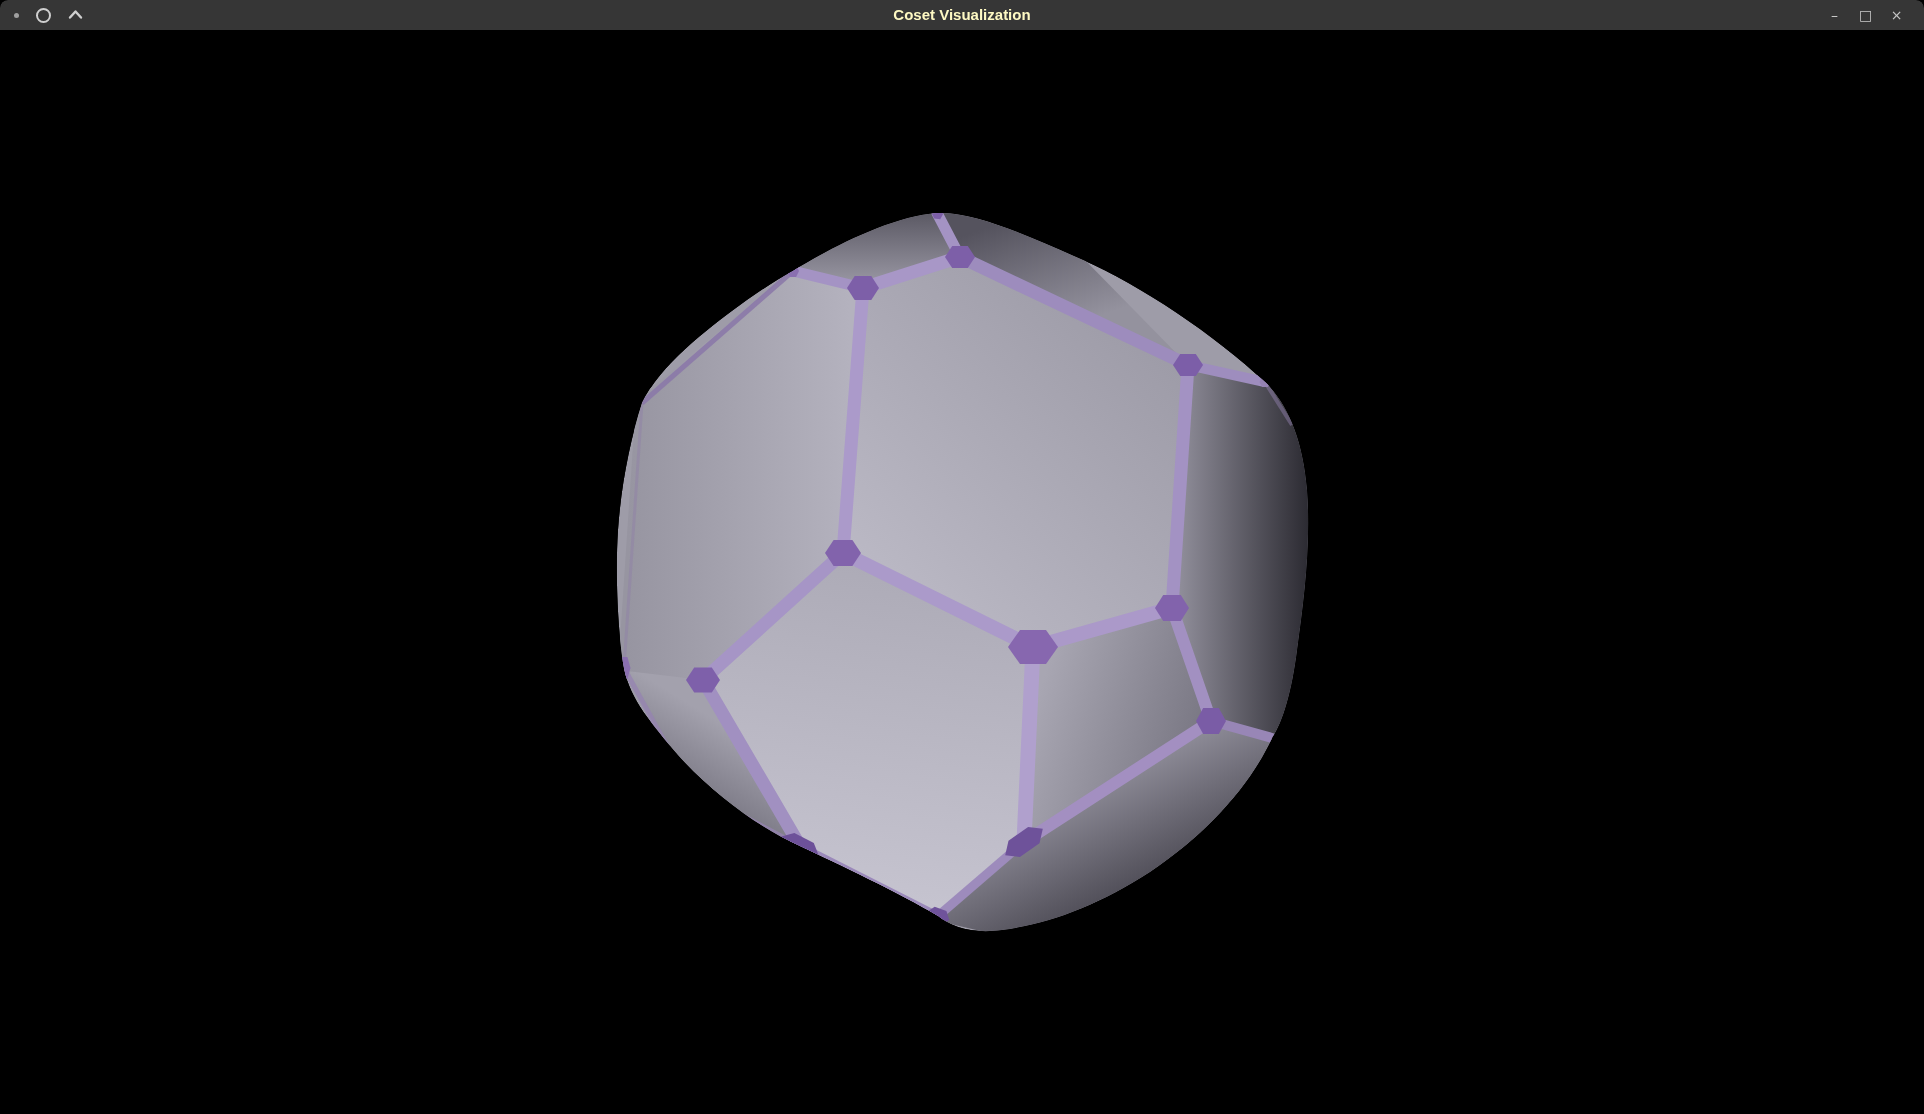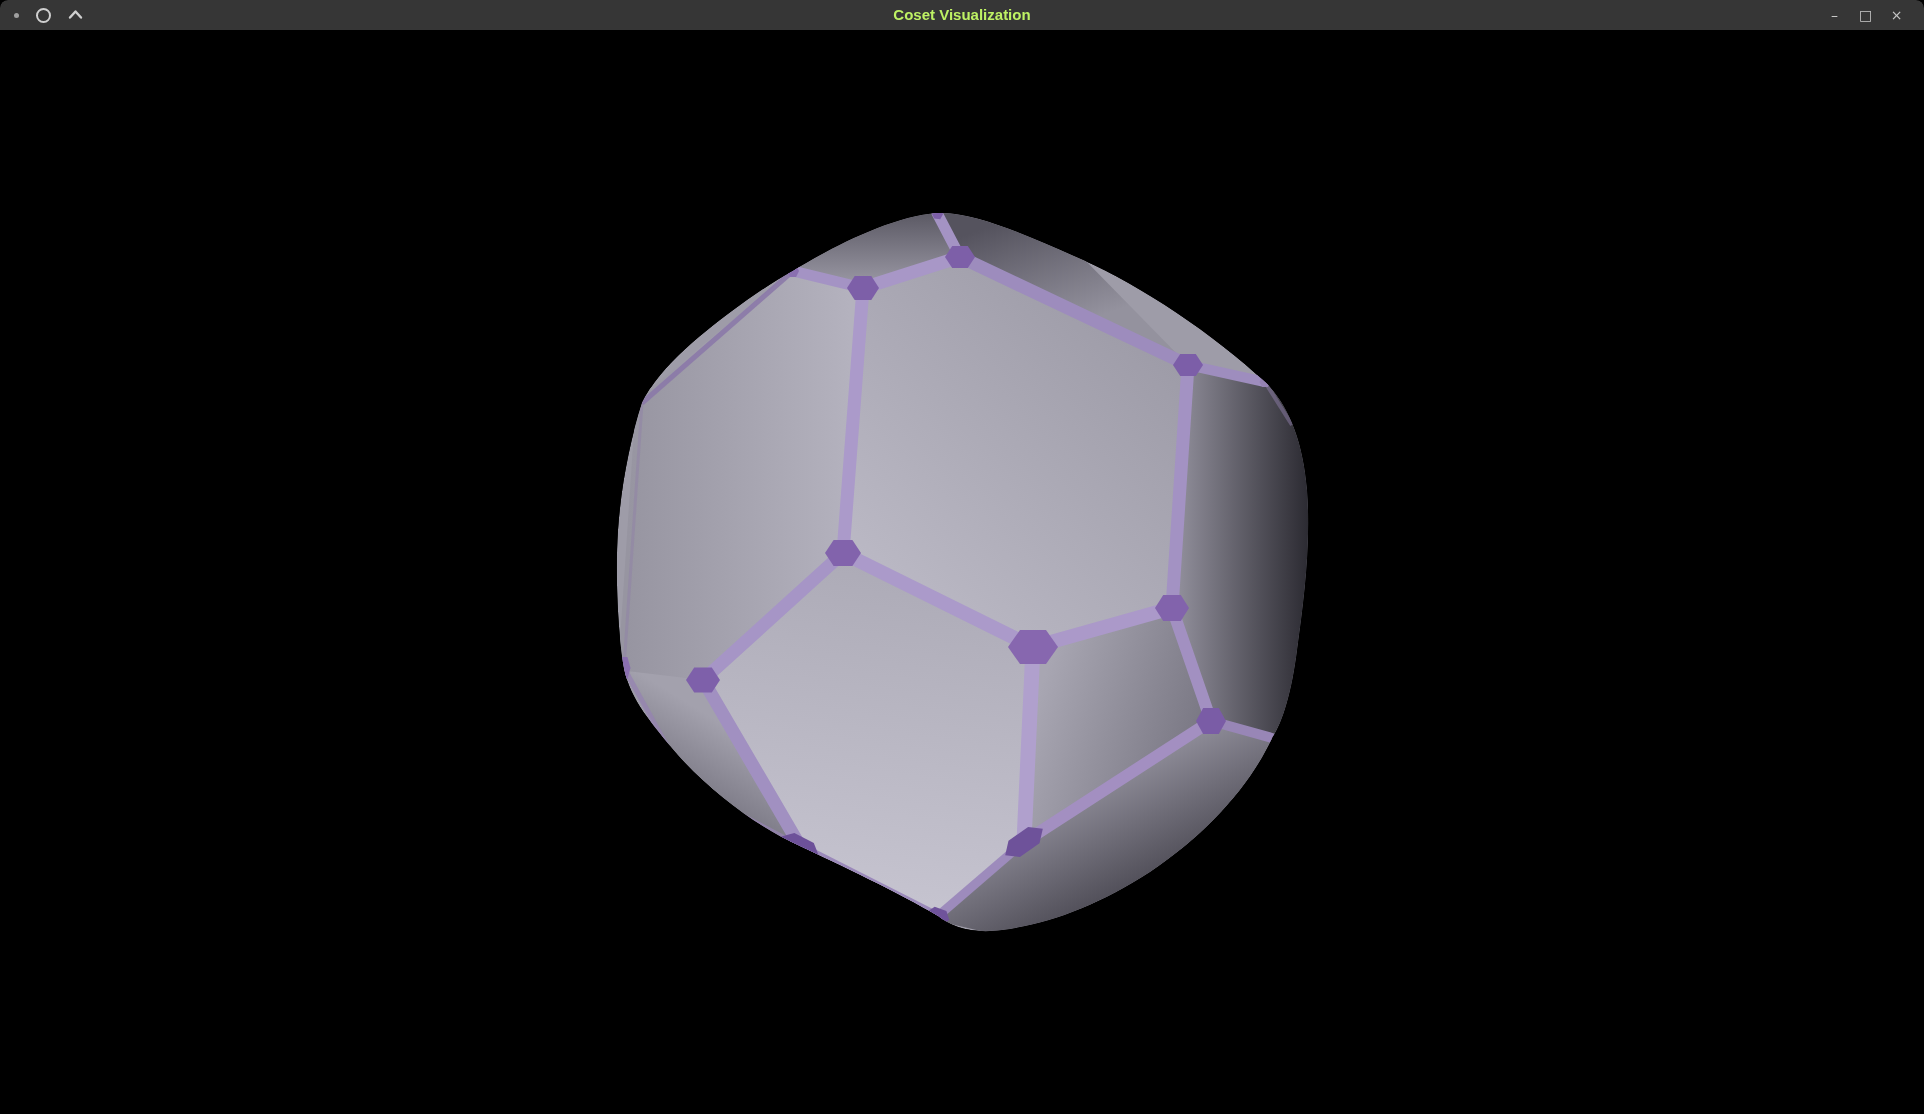--- a/index.html
+++ b/index.html
@@ -12,21 +12,21 @@
     height:30px;background:#363636;position:relative;
     display:flex;align-items:center;
     border-radius:8px 8px 0 0;
   }
   .tb-left{display:flex;align-items:center;gap:17px;padding-left:14px;z-index:2;}
   .dot{width:5px;height:5px;border-radius:50%;background:#a0a0a0;display:inline-block;}
   .circ{width:11px;height:11px;border:2px solid #cfcfcf;border-radius:50%;display:inline-block;box-sizing:content-box;}
   .chev{display:inline-block;}
   .tb-title{
     position:absolute;left:0;right:0;top:0;height:30px;line-height:30px;
-    text-align:center;color:#bef264;font-size:15px;font-weight:bold;
+    text-align:center;color:#fef9c3;font-size:15px;font-weight:bold;
     pointer-events:none;z-index:1;
   }
   .tb-right{margin-left:auto;display:flex;align-items:center;padding-right:12px;z-index:2;}
   .tb-btn{
     width:31px;height:30px;background:none;border:none;color:#c8c8c8;
     font-size:14px;line-height:30px;padding:0;text-align:center;cursor:default;
     font-family:"DejaVu Sans",sans-serif;
   }
   .viewport{
     position:absolute;left:0;top:30px;width:1924px;height:1084px;background:#000;

